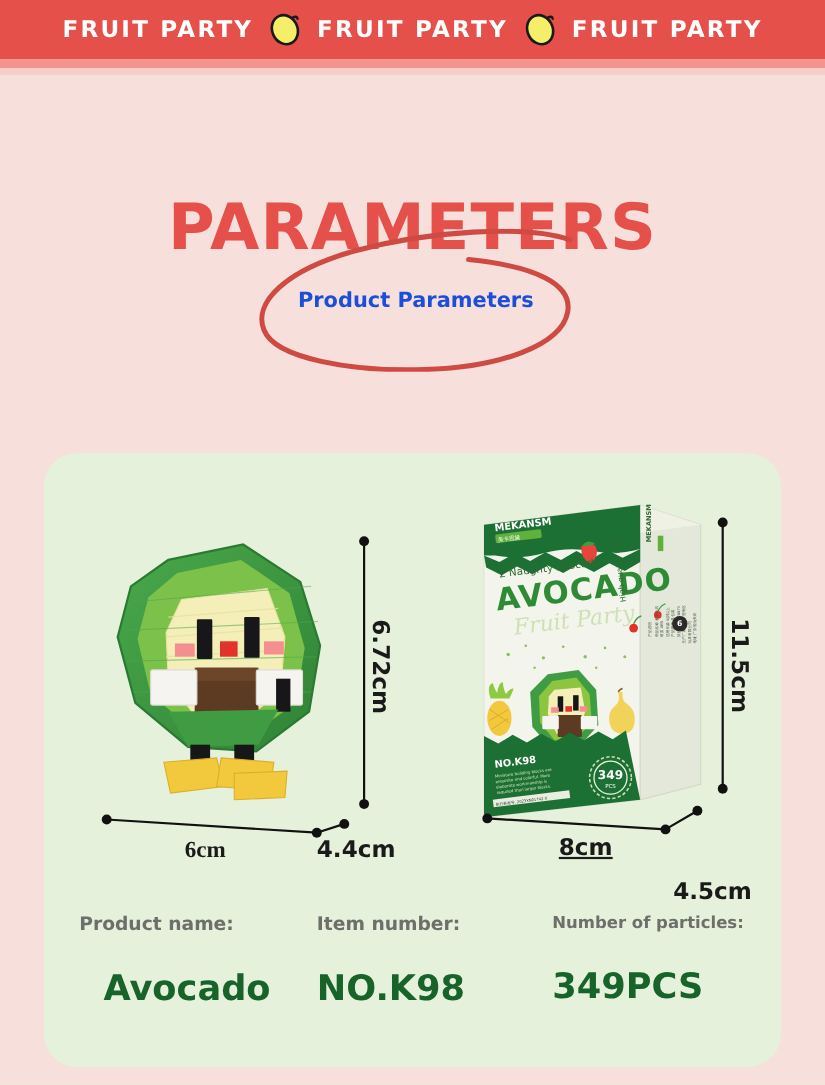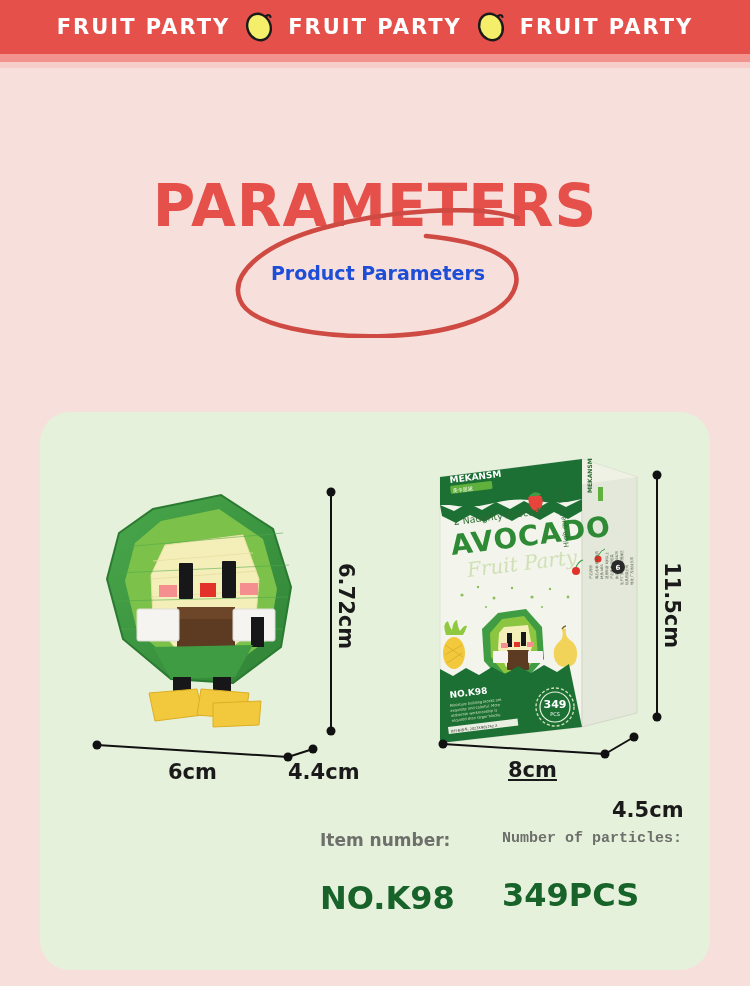--- a/index.html
+++ b/index.html
@@ -117,23 +117,23 @@
   .spec-value{
     color:#17632a;
     font-family:"DejaVu Sans", sans-serif;
     font-weight:bold;
     font-size:32px;
     white-space:nowrap;
     margin-top:29px;
   }
   .spec-0{left:32px;}
   .spec-0 .spec-value{margin-left:22px;}
-  .spec-1{left:248px;margin-left:32px;}
+  .spec-1{left:248px;}
   .spec-2{left:462px;}
-  .spec-2 .spec-label{font-size:15px;font-family:Liberation Mono, monospace;}
+  .spec-2 .spec-label{font-size:15px;}
 </style>
 </head>
 <body>
 
 <div class="banner">
   <span class="banner-text">FRUIT PARTY</span>
 
   <span class="lemon">
     <svg width="30" height="34" viewBox="0 0 30 34">
       <ellipse cx="15" cy="17" rx="11.5" ry="13.5" transform="rotate(-24 15 17)" fill="#f4ee6a" stroke="#1a1a1a" stroke-width="2.4"></ellipse>
@@ -374,29 +374,33 @@
   <circle cx="605" cy="754" r="4.5" fill="#111"></circle>
 
   <line x1="605" y1="754" x2="634" y2="737" stroke="#111" stroke-width="2"></line>
   <circle cx="634" cy="737" r="4.5" fill="#111"></circle>
 
   <line x1="657" y1="475" x2="657" y2="717" stroke="#111" stroke-width="2"></line>
   <circle cx="657" cy="475" r="4.5" fill="#111"></circle>
   <circle cx="657" cy="717" r="4.5" fill="#111"></circle>
 </svg>
 
-<div class="dim-label" style="left:168px;top:760px;">6cm</div>
+<div class="dim-label" style="left:168px;top:760px;font-family:Liberation Serif, serif;">6cm</div>
 <div class="dim-label" style="left:288px;top:760px;">4.4cm</div>
 <div class="dim-label vert" style="left:358px;top:563px;">6.72cm</div>
 
 <div class="dim-label" style="left:508px;top:758px;text-decoration:underline;">8cm</div>
 <div class="dim-label" style="left:612px;top:758px;margin-top:40px;">4.5cm</div>
 <div class="dim-label vert" style="left:684px;top:562px;">11.5cm</div>
 
 <div class="specs">
+  <div class="spec spec-0">
+    <div class="spec-label">Product name:</div>
+    <div class="spec-value">Avocado</div>
+  </div>
   <div class="spec spec-1">
     <div class="spec-label">Item number:</div>
     <div class="spec-value">NO.K98</div>
   </div>
   <div class="spec spec-2">
     <div class="spec-label">Number of particles:</div>
     <div class="spec-value">349PCS</div>
   </div>
 </div>
 

